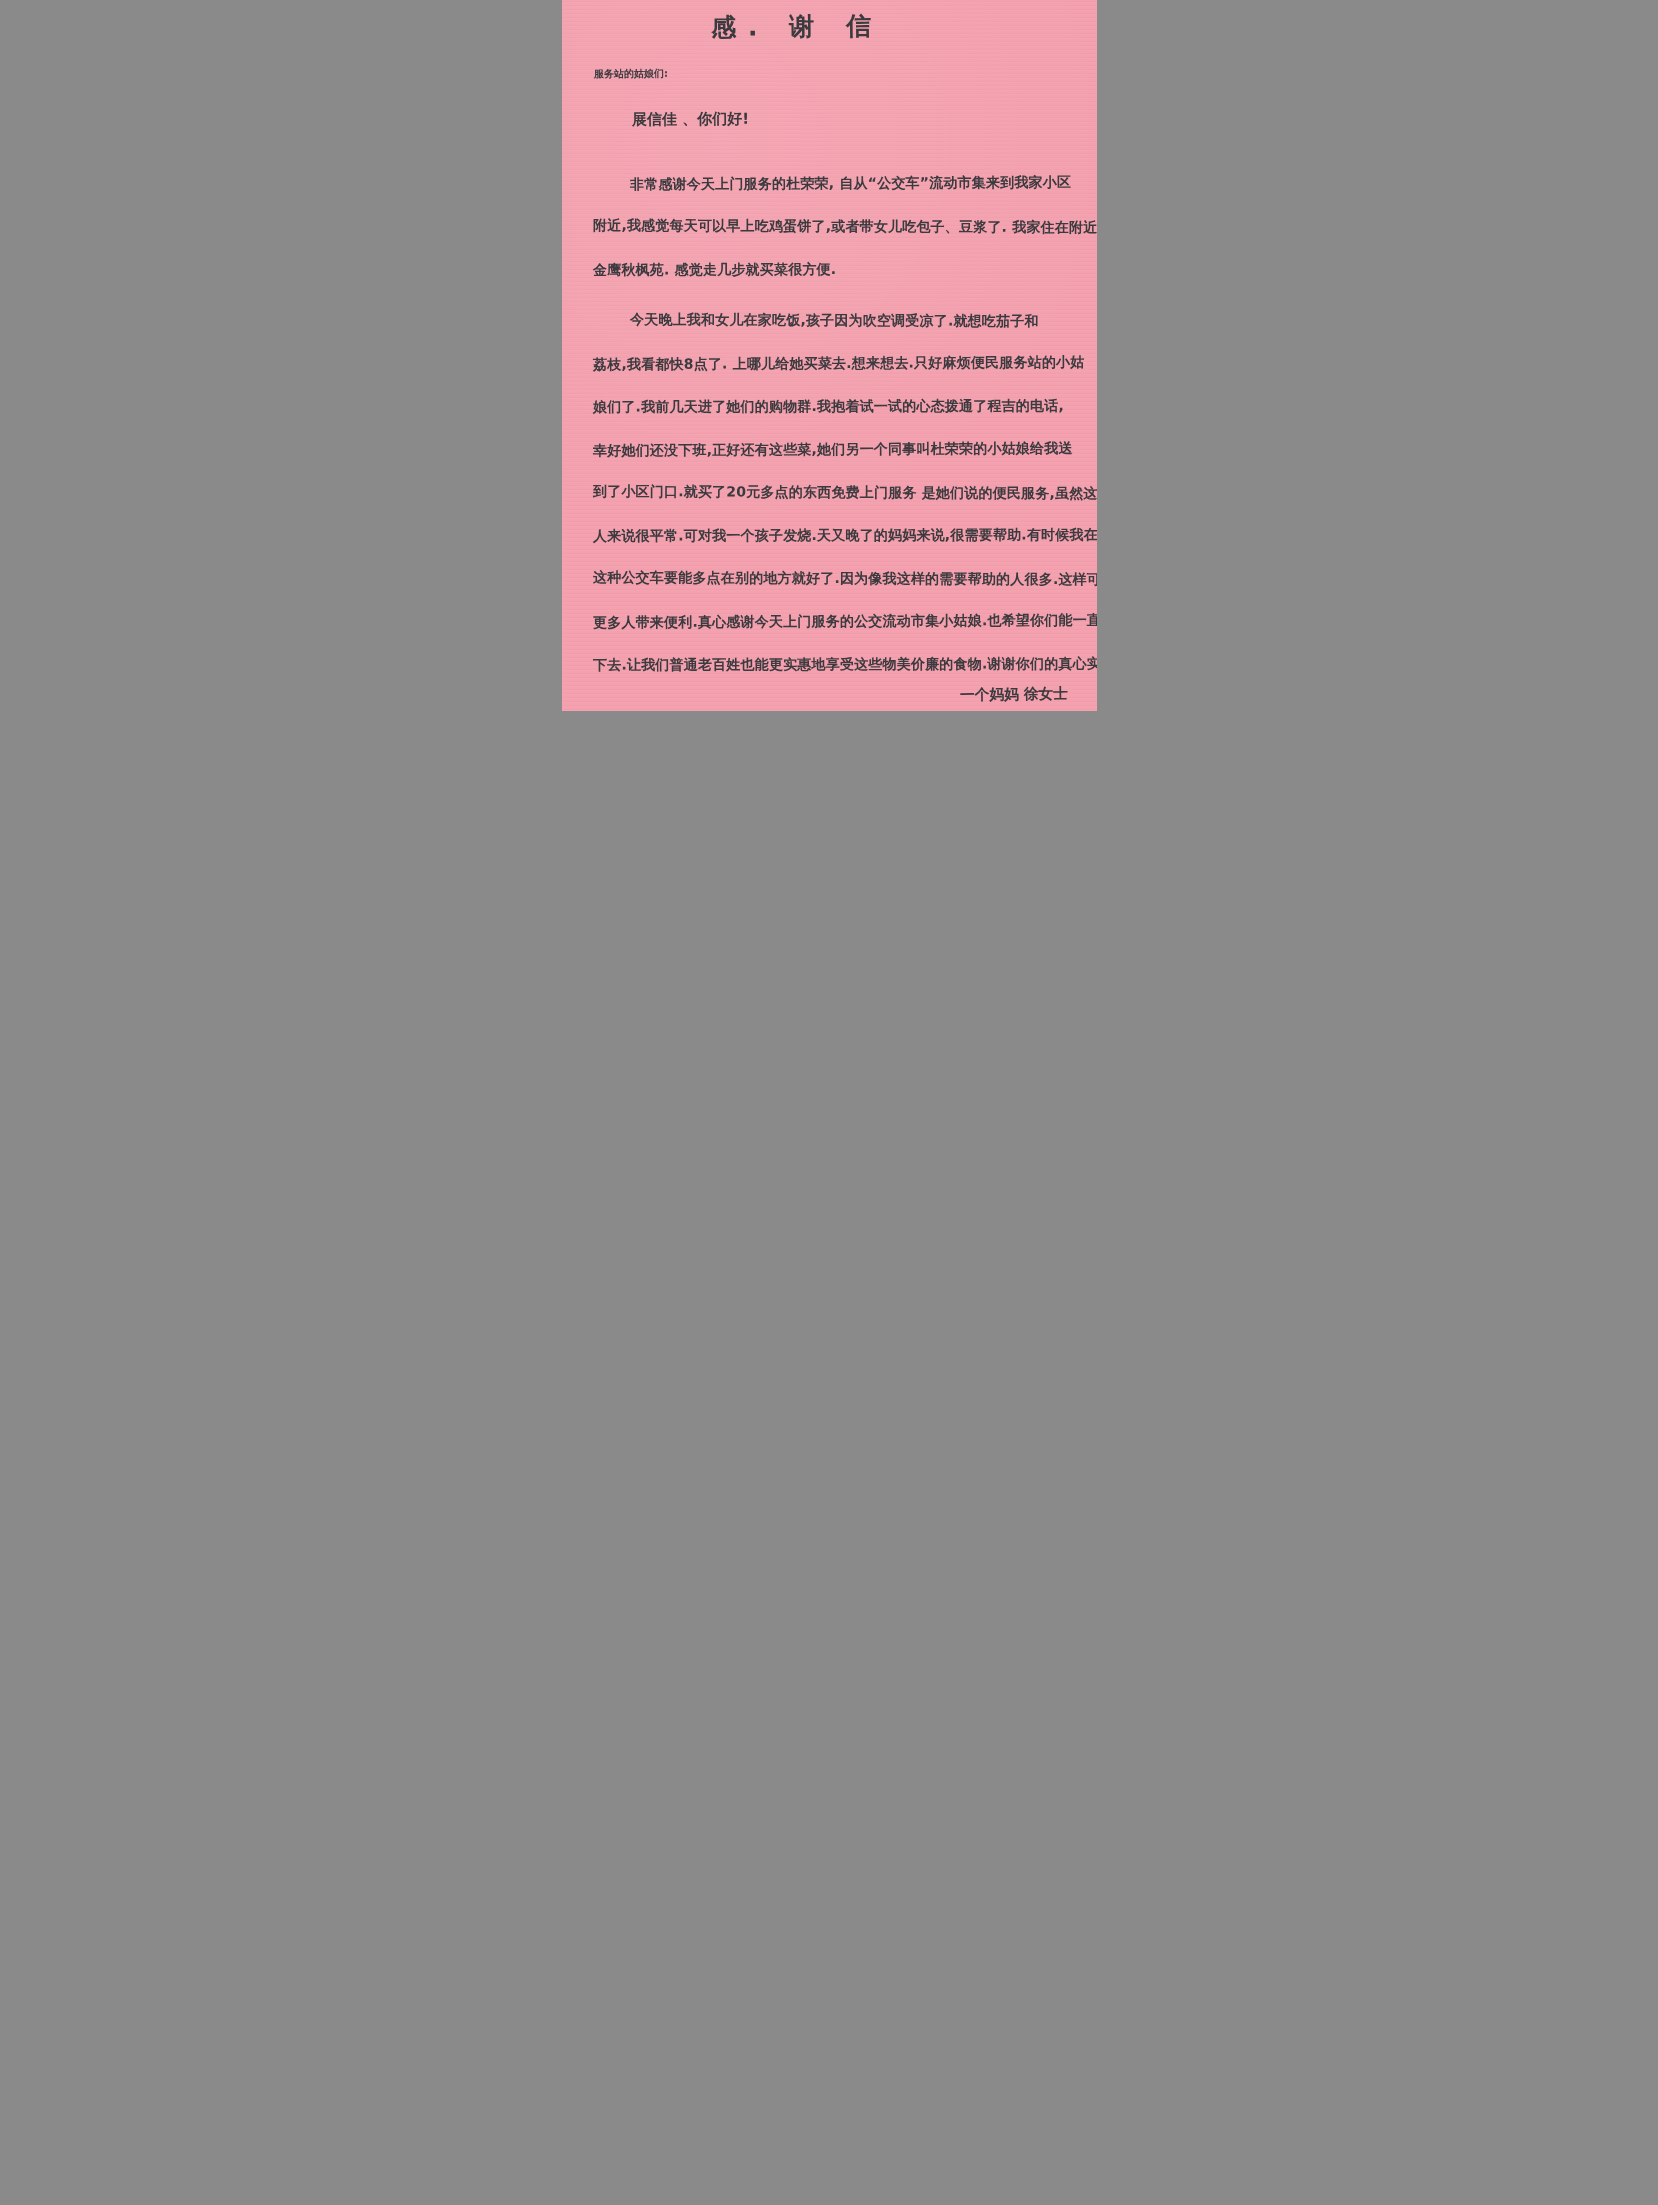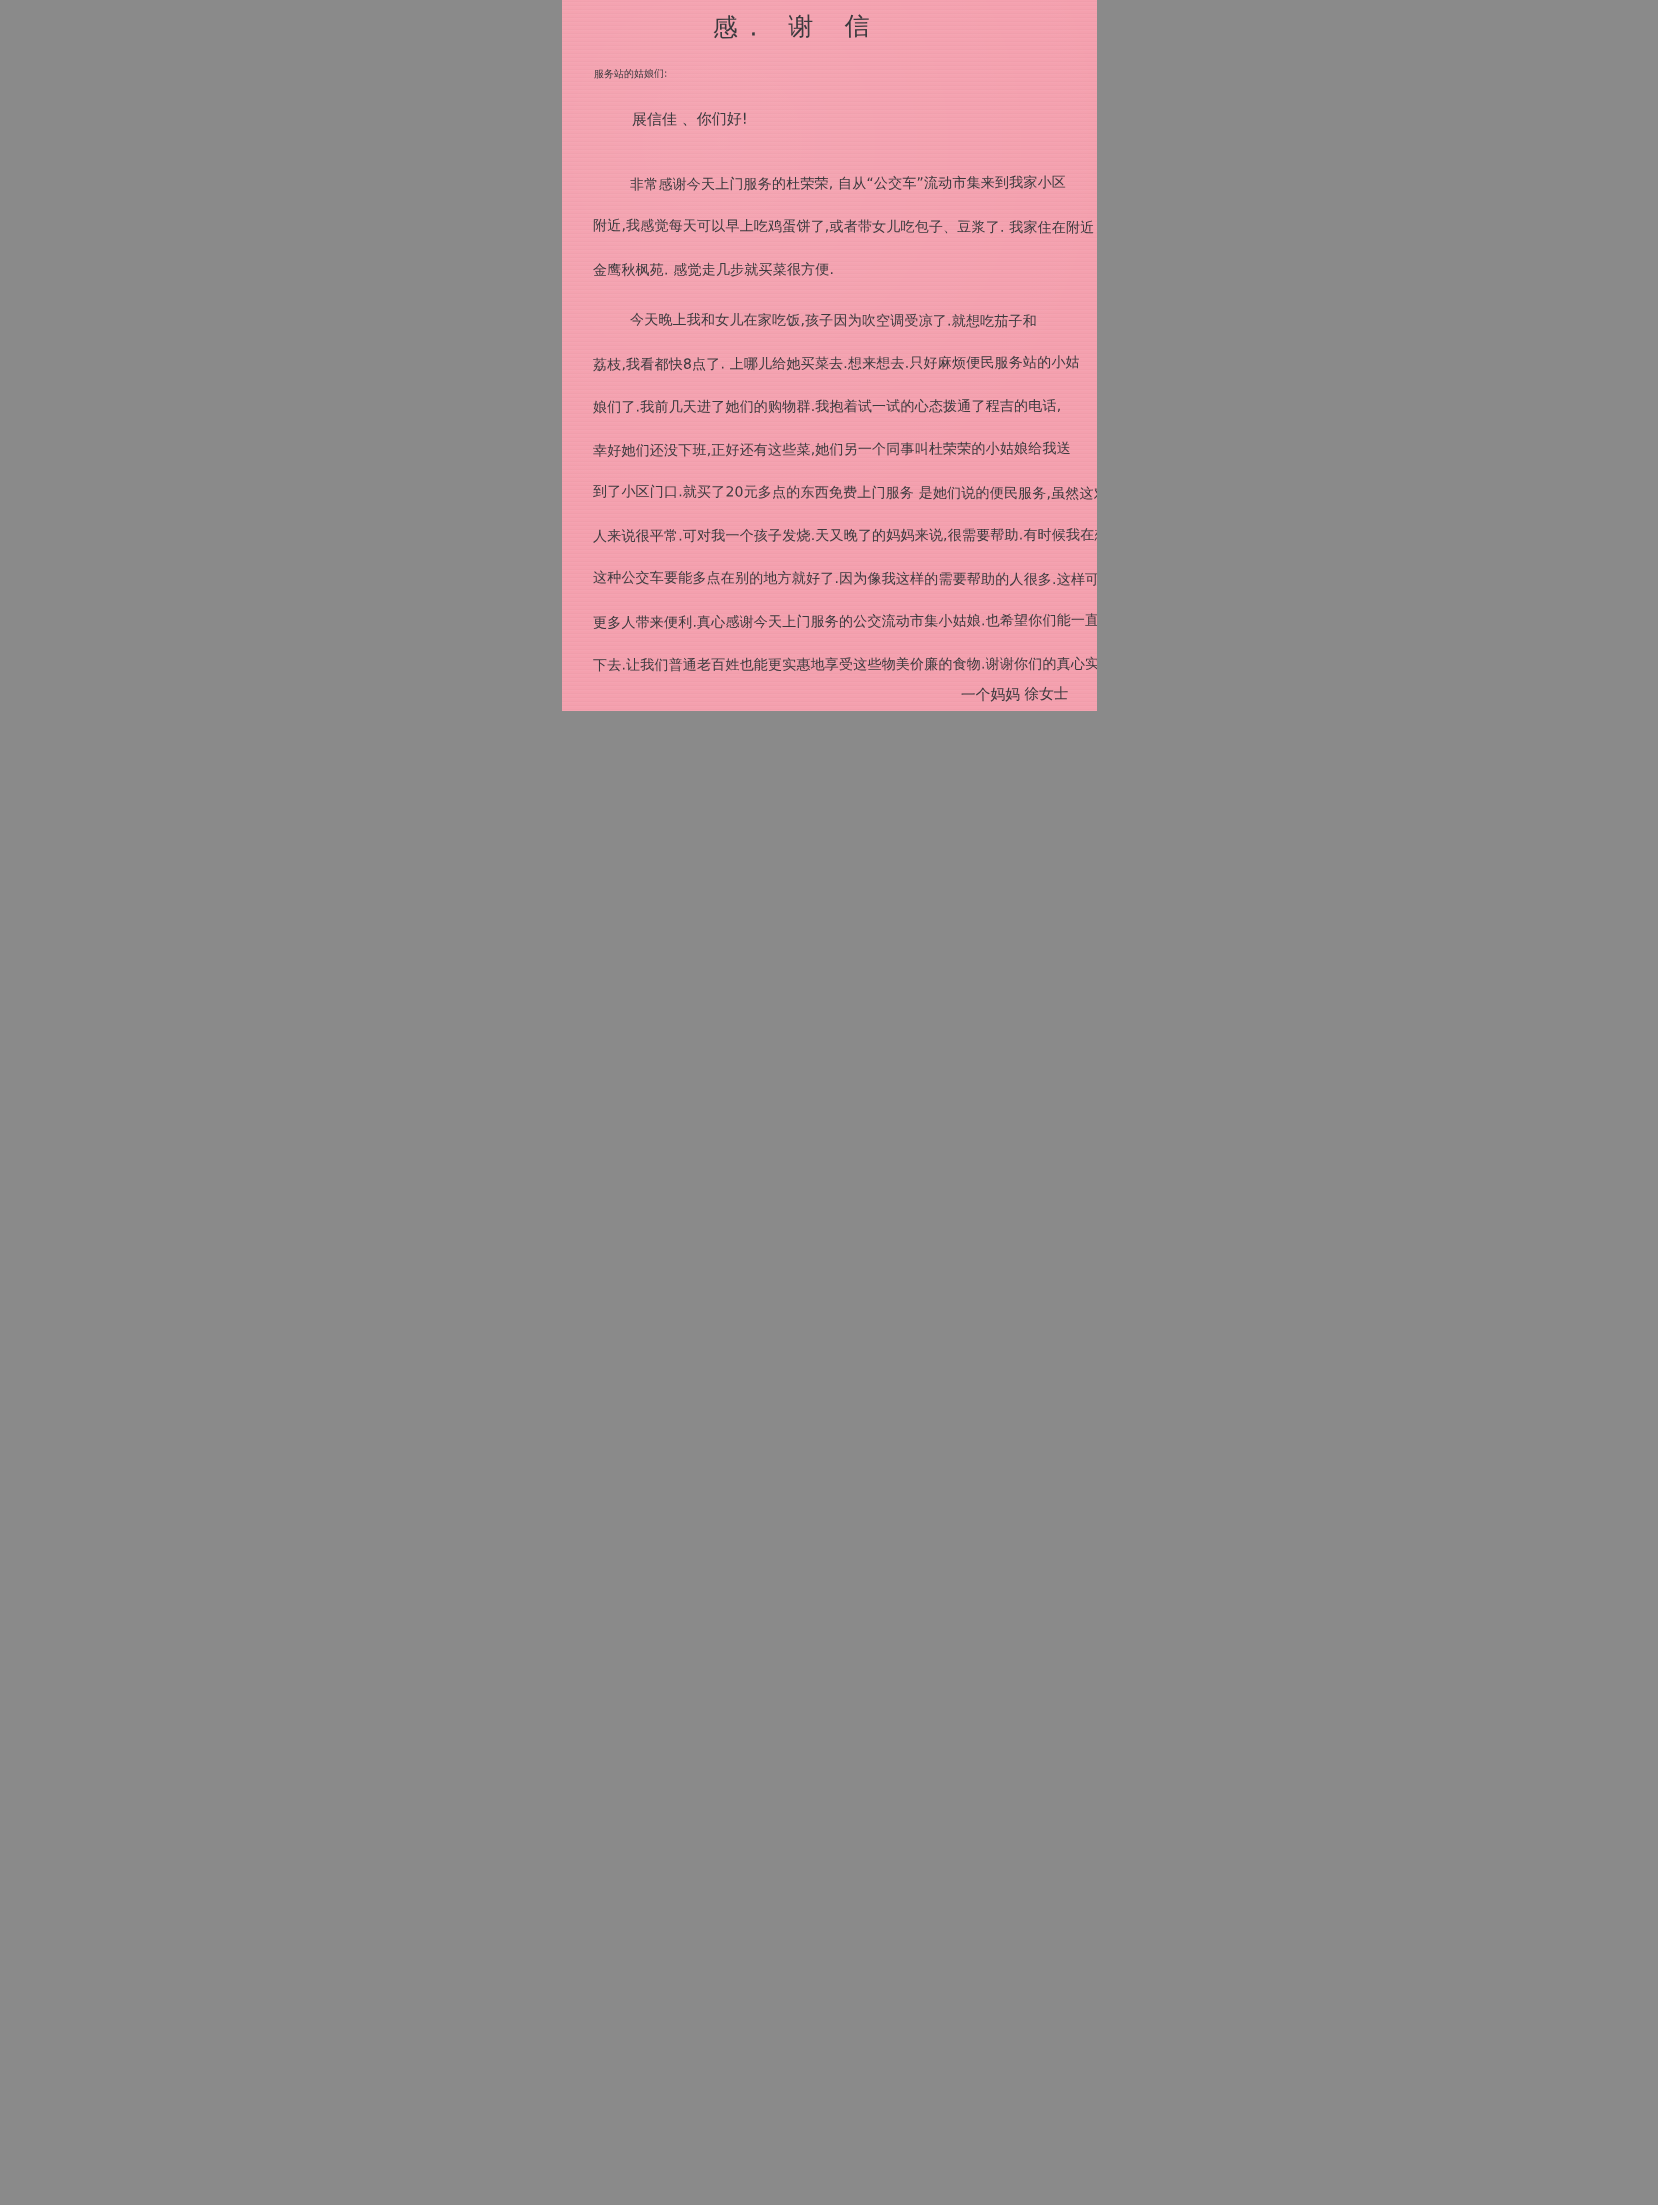--- a/index.html
+++ b/index.html
@@ -12,21 +12,21 @@
     position:relative;
     width:535px;
     height:711px;
     margin:0 auto;
     background:var(--paper);
     background-image:
       repeating-linear-gradient(0deg, rgba(255,255,255,0.035) 0 0.9px, rgba(0,0,0,0.015) 0.9px 1.8px, transparent 1.8px 4px),
       radial-gradient(circle at 30% 20%, rgba(255,255,255,0.06), transparent 60%);
     overflow:hidden;
     color:var(--ink);
-    font-weight:normal;
+    font-weight:bold;
   }
   .title{
     position:absolute;
     top:9.8px;
     left:44%;
     transform:translateX(-50%) rotate(-0.6deg);
     font-size:25px;
     letter-spacing:11.6px;
     white-space:nowrap;
   }

